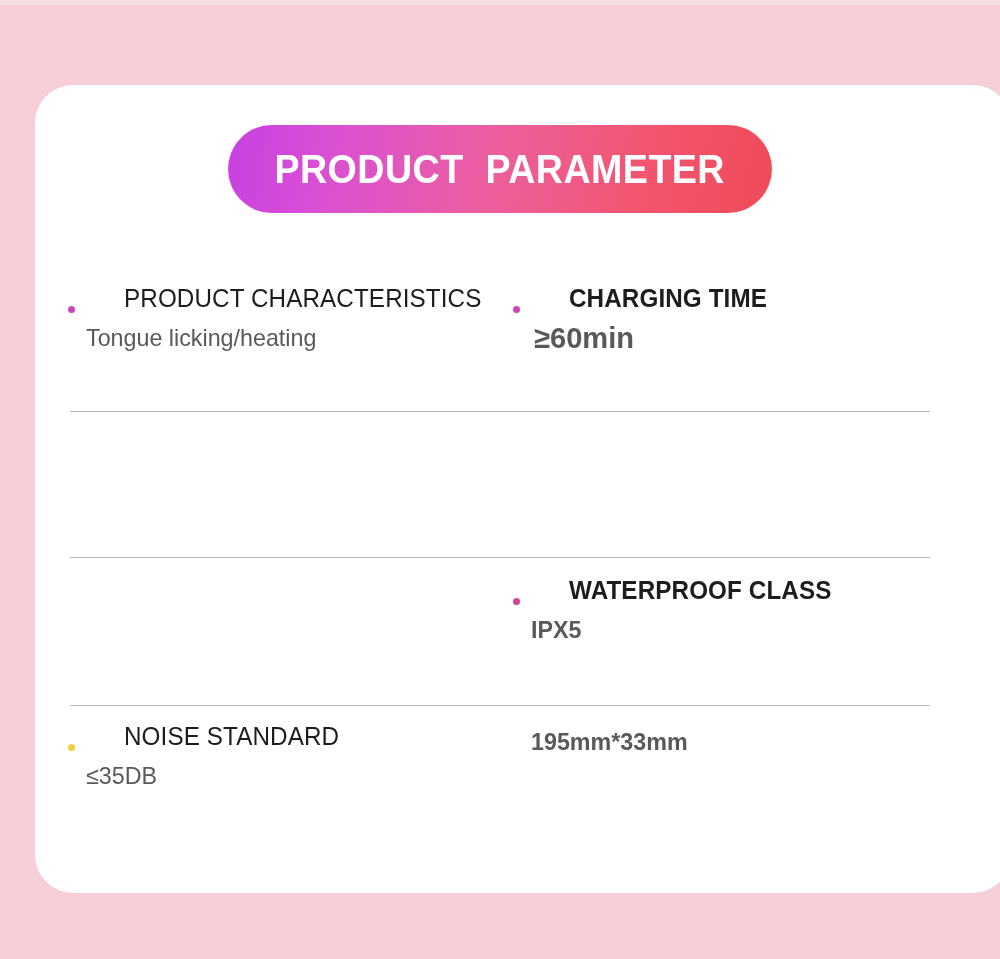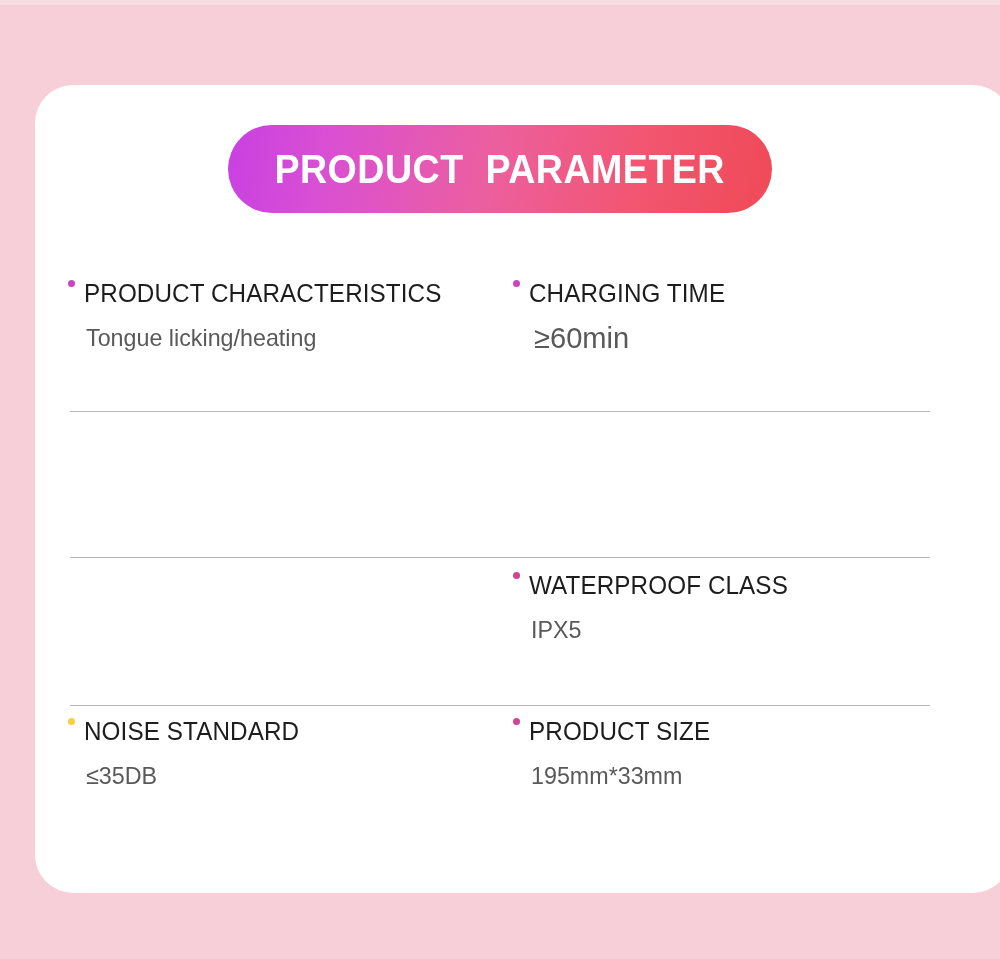--- a/index.html
+++ b/index.html
@@ -89,26 +89,28 @@
     position: absolute;
     left: 33px;
     top: 14px;
     width: 430px;
   }
   .cell-right {
     position: absolute;
     left: 478px;
     top: 14px;
     width: 430px;
+    font-weight: bold;
   }
 
   .spec-label-line {
     display: flex;
-    align-items: flex-start;
+    align-items: flex-end;
     height: 34px;
+    gap: 40px;
   }
 
   .bullet {
     width: 7px;
     height: 7px;
     border-radius: 50%;
     flex: 0 0 auto;
     margin-right: 9px;
     margin-top: 1px;
   }
@@ -200,23 +202,19 @@
 
       <div class="spec-row">
         <div class="cell-left">
           <div class="spec-label-line">
             <span class="bullet" style="background: rgb(245, 207, 61);"></span>
             <span class="spec-label">NOISE STANDARD</span>
           </div>
           <div class="spec-value">≤35DB</div>
         </div>
         <div class="cell-right">
-          <div class="spec-label-line">
-            <span class="bullet" style="background: rgb(207, 68, 149);"></span>
-            <span class="spec-label">PRODUCT SIZE</span>
-          </div>
           <div class="spec-value">195mm*33mm</div>
         </div>
       </div>
 
     </div>
   </div>
 </div>
 
 </body></html>

